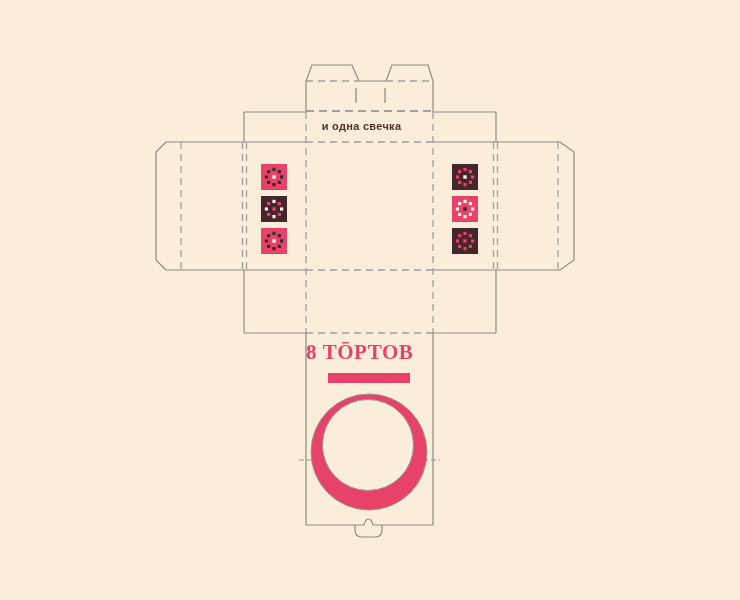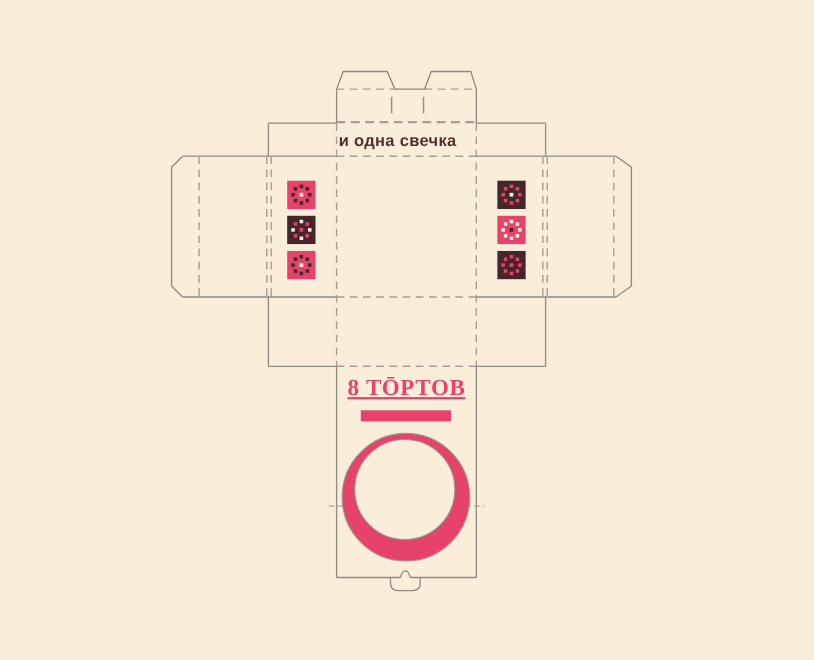--- a/index.html
+++ b/index.html
@@ -11,30 +11,29 @@
   }
   .stage{position:relative;width:740px;height:600px;background:var(--cream,#faeeda);}
   svg.dieline{position:absolute;left:0;top:0;}
   .cut{stroke:var(--cut,#8d8b83);stroke-width:1.2;fill:none;}
   .fold{stroke:var(--fold,#a3a098);stroke-width:1.3;fill:none;stroke-dasharray:7 5;}
   .fold.thick{stroke-width:2.2;stroke-dasharray:8 5;}
   .slit{stroke:#95928a;stroke-width:1.4;fill:none;}
   .tick{stroke:#95928a;stroke-width:1.1;fill:none;stroke-dasharray:5 3;}
   .lid-label{
     position:absolute;left:244px;top:120px;width:235px;
-    text-align:center;font-size:15px;font-weight:bold;
+    text-align:center;font-size:11px;font-weight:bold;
     color:var(--textdark,#54302c);letter-spacing:0.3px;
   }
   .brand-logo{
     position:absolute;left:306px;top:340px;width:127px;
-    text-align:center;
+    text-align:left;
     font-family:"Liberation Serif", serif;
     font-size:21px;font-weight:bold;letter-spacing:0.5px;
     color:var(--pink,#e7426a);
-    text-decoration:underline;
   }
   .brand-bar{
     position:absolute;left:328px;top:373px;width:82px;height:10px;
     background:var(--pink,#e7426a);
   }
   .tiles{position:absolute;display:flex;flex-direction:column;gap:6px;}
   .tiles-left{left:261px;top:164px;}
   .tiles-right{left:452px;top:164px;}
   .tile{width:26px;height:26px;display:block;}
 </style>

